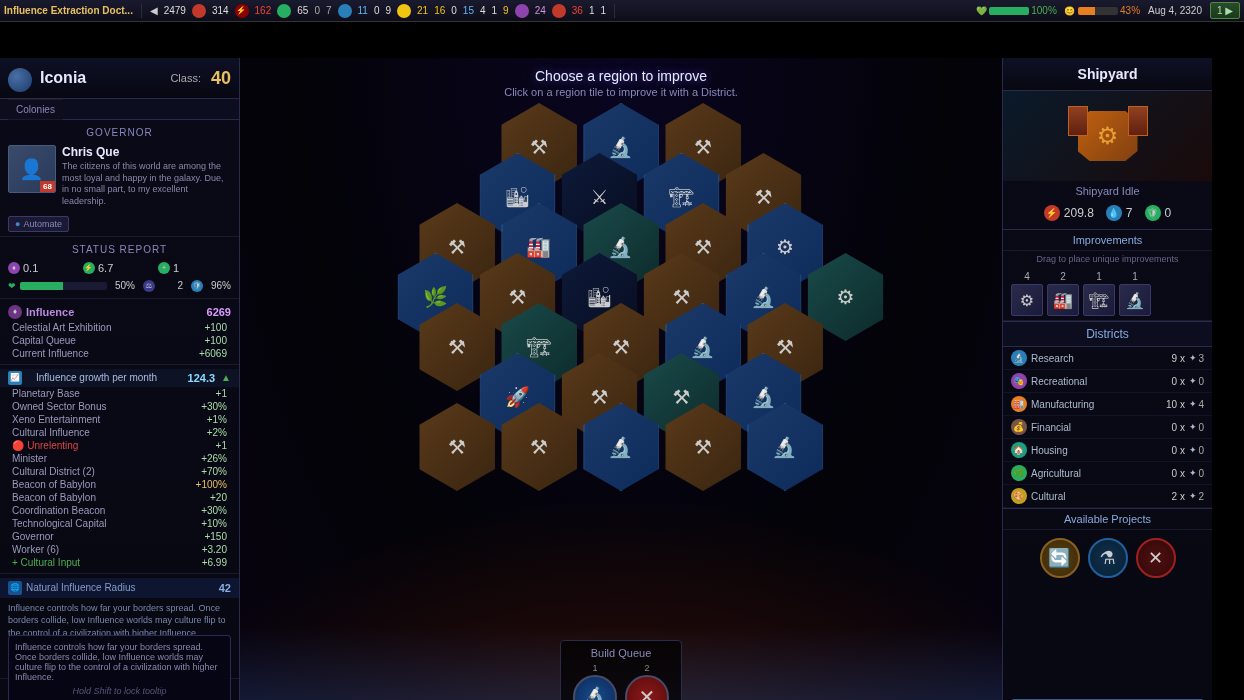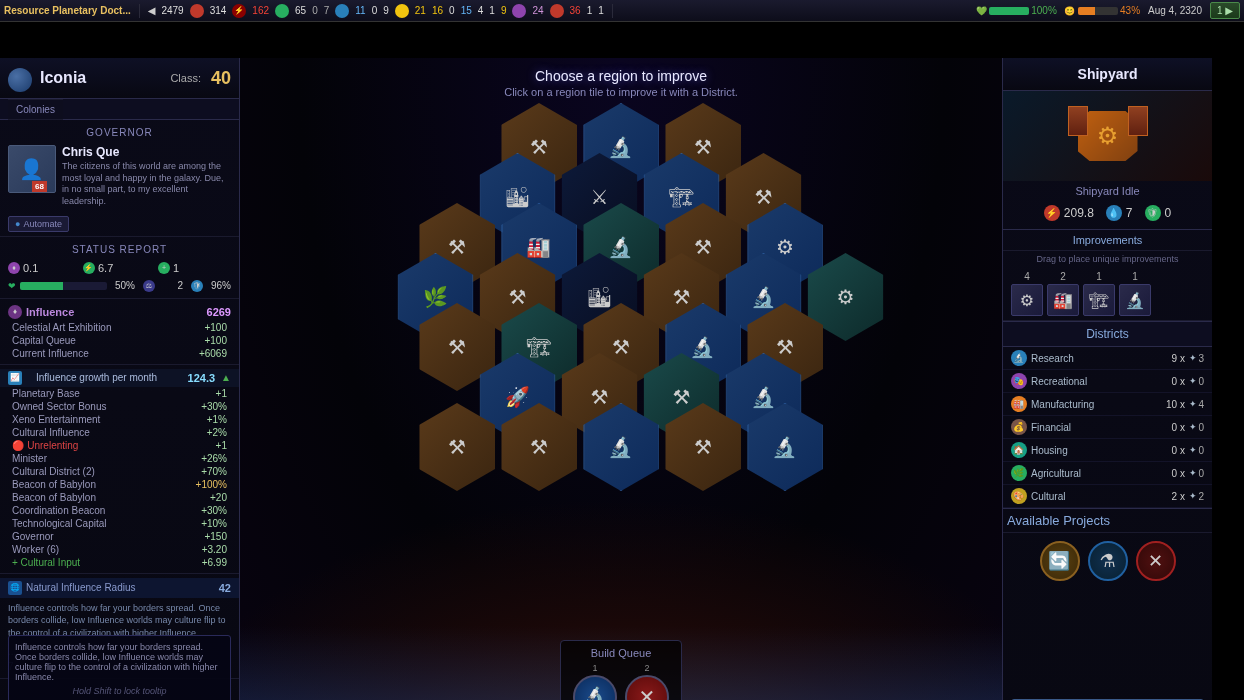--- a/index.html
+++ b/index.html
@@ -177,21 +177,21 @@
       width: 100%;
       height: 100%;
       display: flex;
       align-items: center;
       justify-content: center;
       font-size: 20px;
     }
     .governor-badge {
       position: absolute;
       bottom: 0;
-      right: 8px;
+      right: 0;
       background: #c0392b;
       color: #fff;
       font-size: 8px;
       font-weight: bold;
       padding: 1px 3px;
     }
     .governor-info {
       flex: 1;
     }
     .governor-name {
@@ -630,22 +630,22 @@
       font-size: 10px;
       color: #aaa;
     }
     .worker-icon {
       font-size: 9px;
       color: #aabbcc;
     }
 
     
     .projects-title {
-      text-align: left;
-      font-size: 13px;
+      text-align: center;
+      font-size: 11px;
       color: #88aadd;
       padding: 4px;
       border-bottom: 1px solid #1a1a2e;
       border-top: 1px solid #2a2a4a;
     }
     .projects-row {
       display: flex;
       align-items: center;
       justify-content: center;
       gap: 8px;
@@ -727,21 +727,21 @@
     .tb-red { color: #f44336; }
     .tb-blue { color: #64b5f6; }
     .tb-purple { color: #ce93d8; }
 
     .divider { width: 1px; height: 14px; background: #2a2a3a; margin: 0 2px; }
   </style>
 </head>
 <body>
 
 <div id="topbar">
-  <span class="topbar-title">Resource Planetary Doct...</span>
+  <span class="topbar-title">Influence Extraction Doct...</span>
   <div class="divider"></div>
   <div class="topbar-item">
     <span>◀</span>
   </div>
   <span class="tb-num">2479</span>
   <div class="topbar-icon icon-prod"></div>
   <span class="tb-num">314</span>
   <div class="topbar-icon" style="background:#8b0000;">⚡</div>
   <span class="tb-num tb-red">162</span>
   <div class="topbar-icon icon-food"></div>

